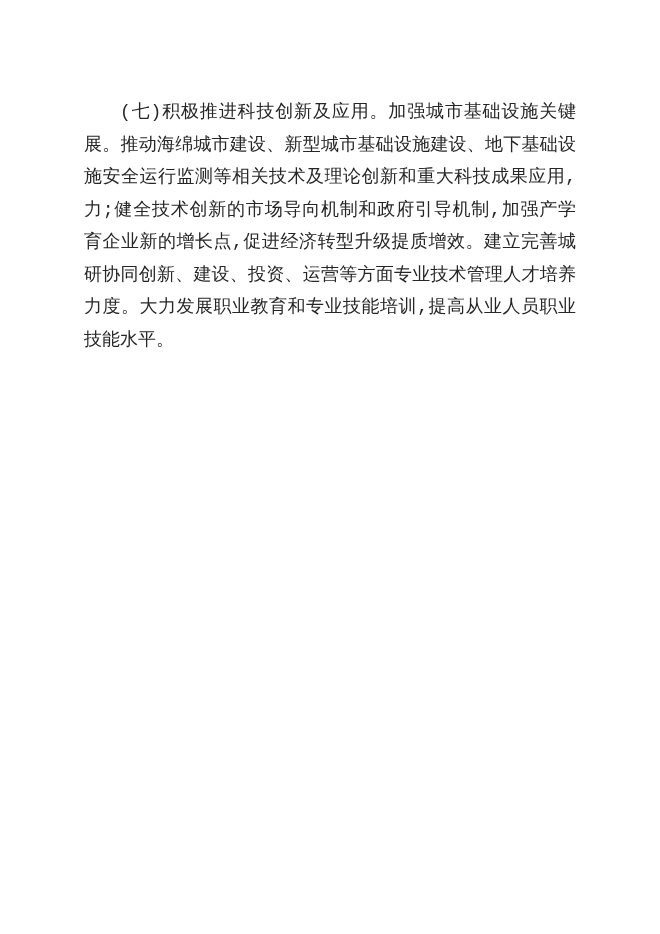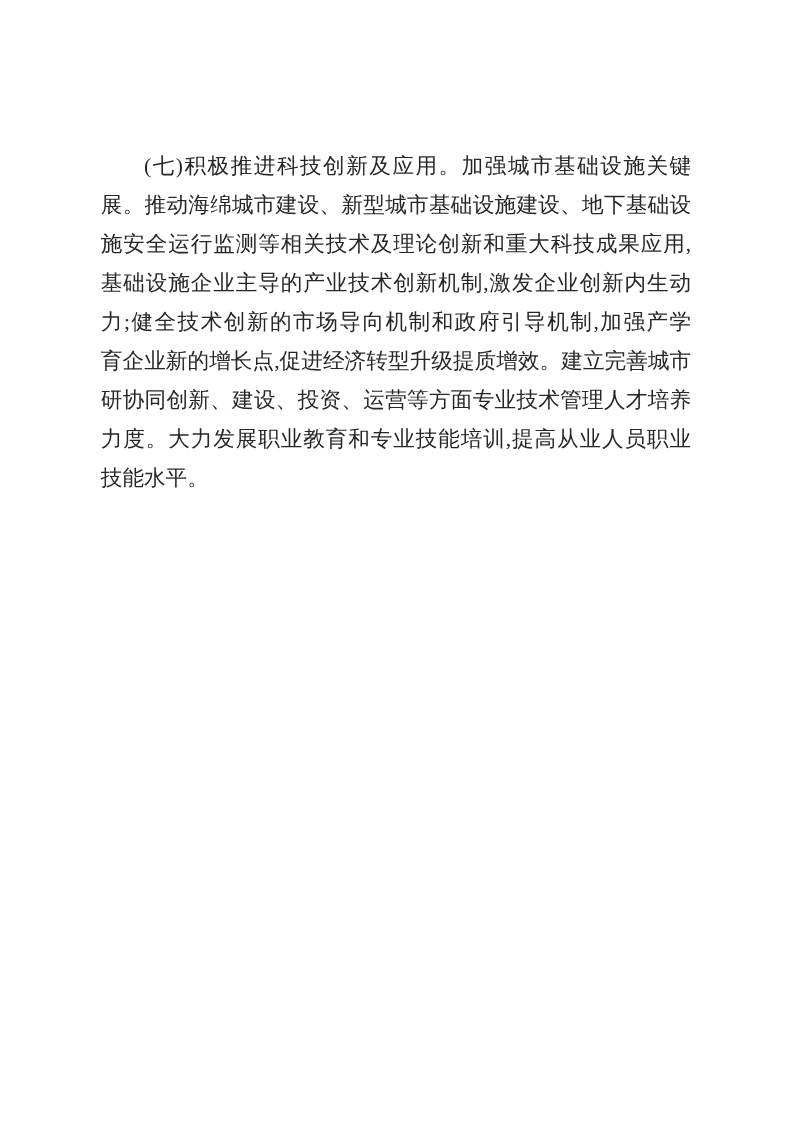--- a/index.html
+++ b/index.html
@@ -2,23 +2,22 @@
 <html><head>
 <meta charset="utf-8">
 <style>
   html, body { margin: 0; padding: 0; }
   .page {
     position: relative;
     width: 660px;
     height: 728px;
     background: #ffffff;
     overflow: hidden;
-    font-family: Liberation Serif, serif;
+    font-family: Liberation Mono, monospace;
     color: #262626;
-    margin-top: 26px;
   }
   .para {
     position: absolute;
     left: 84px;
     top: 96px;
     width: 492px;
   }
   .line {
     font-size: 18px;
     line-height: 32.5px;
@@ -56,21 +55,20 @@
 <div class="page">
 
   <div class="para">
 
     <div class="line">
       <span class="indent"></span><span class="heading">(七)积极推进科技创新及应用。</span><span>加强城市基础设施关键</span>
     </div>
 
     <div class="line">展。推动海绵城市建设、新型城市基础设施建设、地下基础设</div>
     <div class="line">施安全运行监测等相关技术及理论创新和重大科技成果应用,</div>
-    <div class="line">基础设施企业主导的产业技术创新机制,激发企业创新内生动</div>
     <div class="line">力;健全技术创新的市场导向机制和政府引导机制,加强产学</div>
     <div class="line">育企业新的增长点,促进经济转型升级提质增效。建立完善城市</div>
     <div class="line">研协同创新、建设、投资、运营等方面专业技术管理人才培养</div>
     <div class="line">力度。大力发展职业教育和专业技能培训,提高从业人员职业</div>
     <div class="line last">技能水平。</div>
 
   </div>
 
   <div class="page-number">36</div>
 

